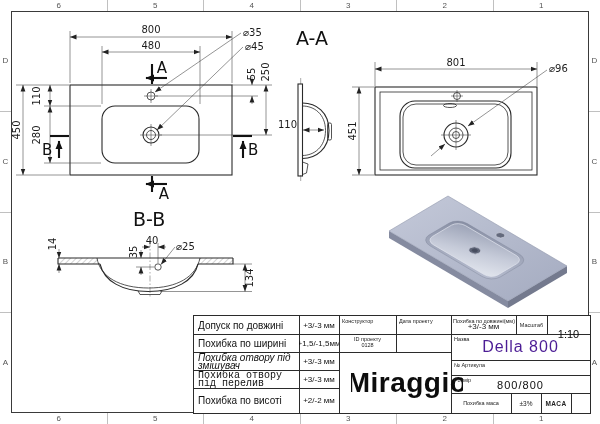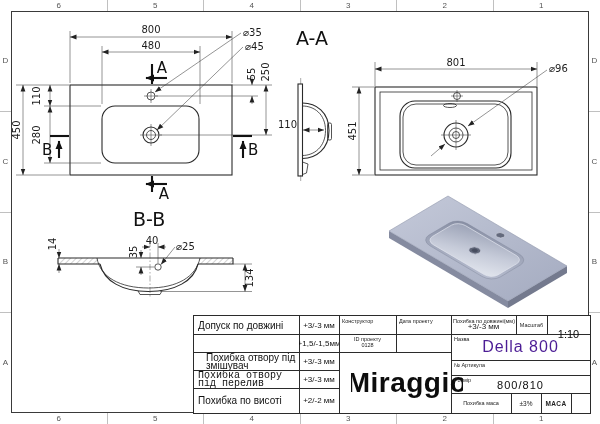--- a/index.html
+++ b/index.html
@@ -283,22 +283,23 @@
     <div class="hl" style="left:0; top:18px; width:396px;"></div>
     <div class="hl" style="left:0; top:36px; width:257px;"></div>
     <div class="hl" style="left:0; top:54px; width:145px;"></div>
     <div class="hl" style="left:0; top:72px; width:145px;"></div>
     <div class="hl" style="left:257px; top:44px; width:139px;"></div>
     <div class="hl" style="left:257px; top:59px; width:139px;"></div>
     <div class="hl" style="left:257px; top:77px; width:139px;"></div>
 
     <div class="cell tol-label" style="left:0; top:0; width:105px; height:18px;">Допуск по довжині</div>
     <div class="cell tol-value" style="left:105px; top:0; width:40px; height:18px;">+3/-3 мм</div>
+    <div class="cell tol-label" style="left:0; top:18px; width:105px; height:18px;">Похибка по ширині</div>
     <div class="cell tol-value" style="left:105px; top:18px; width:40px; height:18px;">+1,5/-1,5мм</div>
-    <div class="cell tol-label" style="left:8px; top:36px; width:105px; height:18px;">Похибка отвору під змішувач</div>
+    <div class="cell tol-label" style="left:0; top:36px; width:105px; height:18px;font-style:italic;">Похибка отвору під змішувач</div>
     <div class="cell tol-value" style="left:105px; top:36px; width:40px; height:18px;">+3/-3 мм</div>
     <div class="cell tol-label" style="left:0; top:54px; width:105px; height:18px;font-family:Liberation Mono, monospace;">Похибка отвору під перелив</div>
     <div class="cell tol-value" style="left:105px; top:54px; width:40px; height:18px;">+3/-3 мм</div>
     <div class="cell tol-label" style="left:0; top:72px; width:105px; height:25px;">Похибка по висоті</div>
     <div class="cell tol-value" style="left:105px; top:72px; width:40px; height:25px;">+2/-2 мм</div>
 
     <div class="cell tiny" style="left:145px; top:0; width:57px; height:18px;">Конструктор</div>
     <div class="cell tiny" style="left:202px; top:0; width:55px; height:18px;">Дата проекту</div>
     <div class="cell" style="left:145px; top:18px; width:57px; height:18px;">
       <div class="tiny-c" style="padding-top:2px;">ID проекту</div>
@@ -313,21 +314,21 @@
     <div class="cell val-c tiny-c" style="left:322px; top:0; width:31px; height:18px;">Масштаб</div>
     <div class="cell val-c scale-big" style="left:353px; top:9px; width:43px; height:18px;">1:10</div>
 
     <div class="cell" style="left:257px; top:18px; width:139px; height:26px;">
       <div class="tiny">Назва</div>
       <div class="val-c name-big" style="margin-top:-4px;">Della 800</div>
     </div>
     <div class="cell tiny" style="left:257px; top:44px; width:139px; height:15px;">№ Артикула</div>
     <div class="cell" style="left:257px; top:59px; width:139px; height:18px;">
       <div class="tiny">Розмір</div>
-      <div class="val-c size-big" style="margin-top:-4px;">800/810</div>
+      <div class="val-c size-big" style="margin-top:-4px;">800/800</div>
     </div>
     <div class="cell val-c tiny-c" style="left:257px; top:77px; width:60px; height:20px;">Похибка маса</div>
     <div class="cell val-c mass-v" style="left:317px; top:77px; width:30px; height:20px;">±3%</div>
     <div class="cell val-c mass-l" style="left:347px; top:77px; width:30px; height:20px;">МАСА</div>
     <div class="cell" style="left:377px; top:77px; width:19px; height:20px;"></div>
   </div>
 
 </div>
 
 </body></html>

